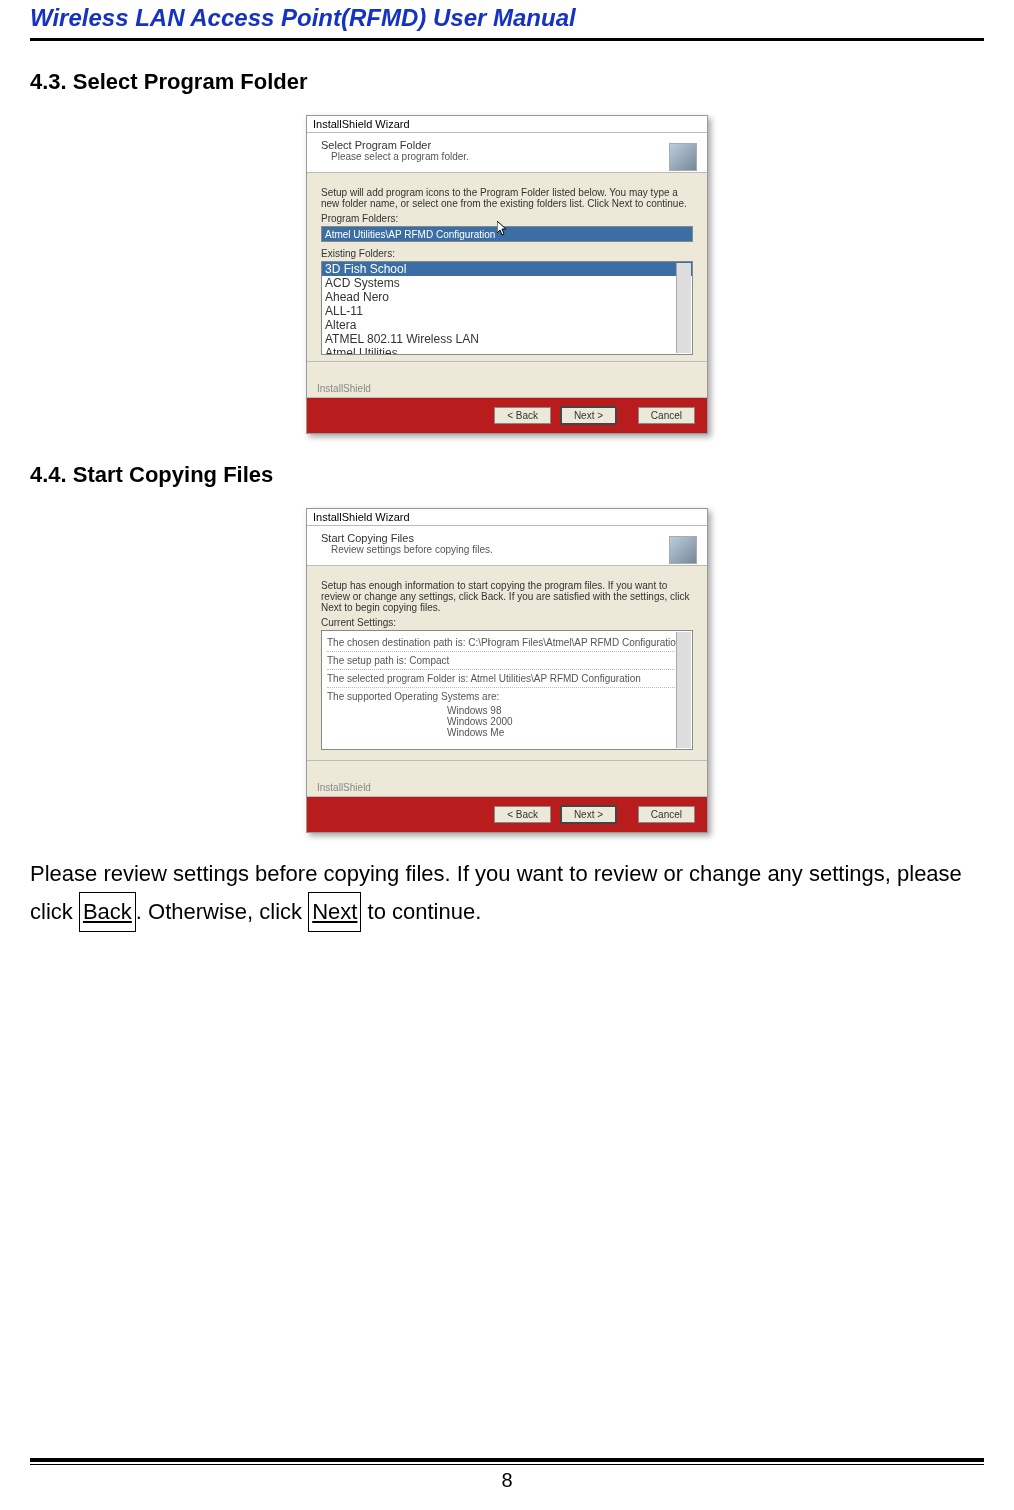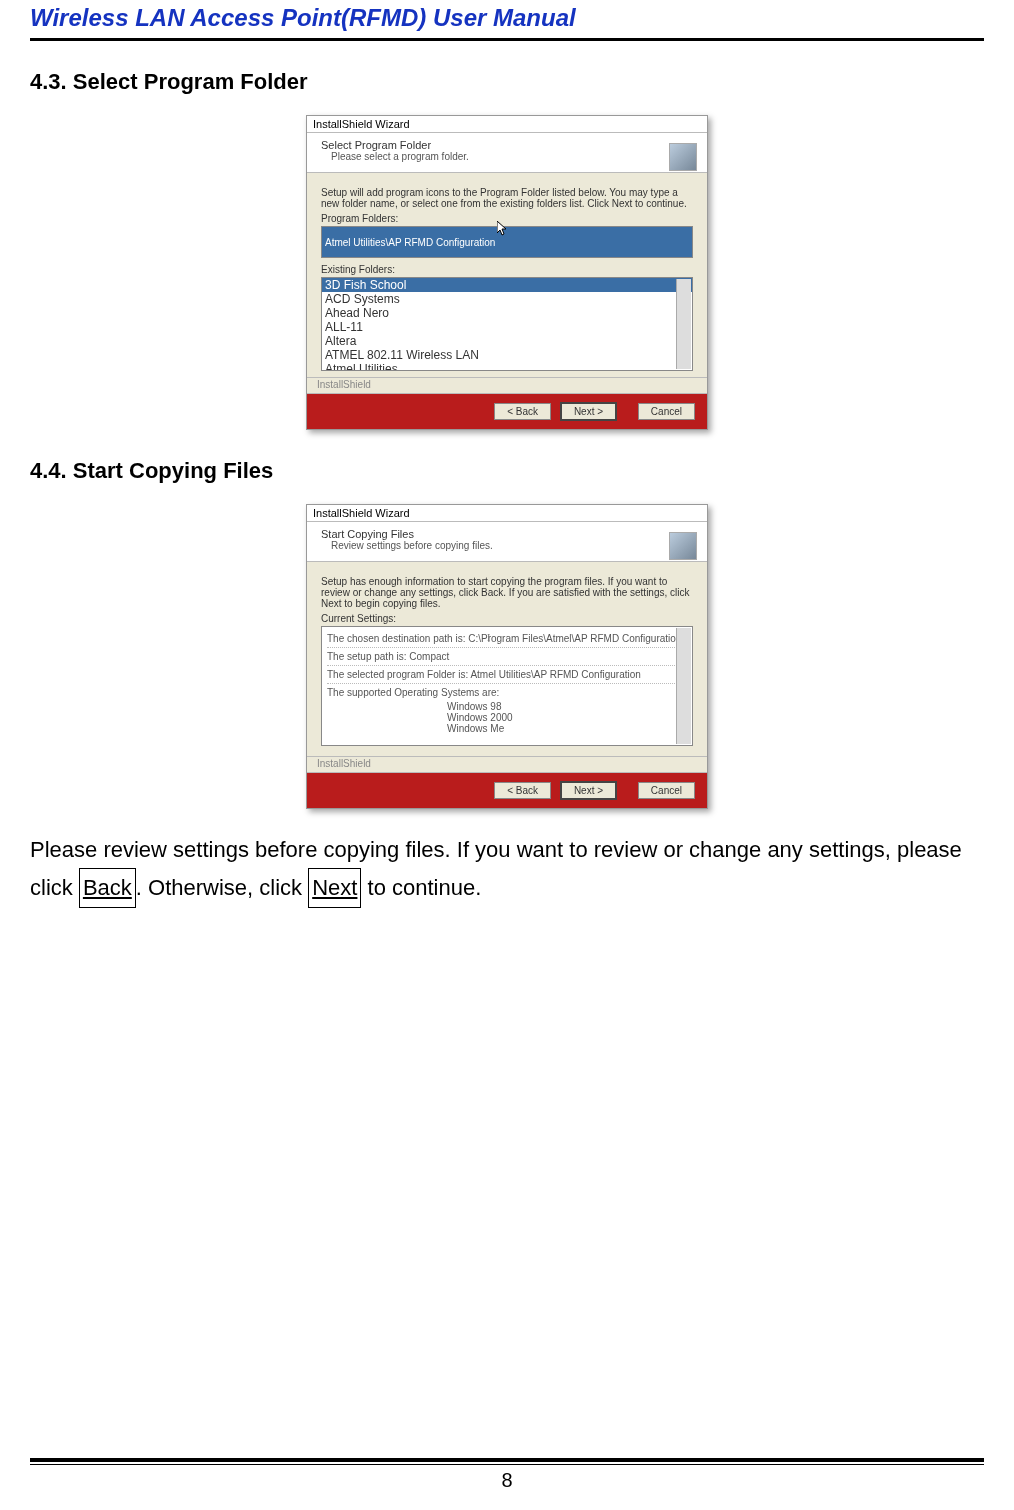--- a/index.html
+++ b/index.html
@@ -11,28 +11,28 @@
   .btn-box{display:inline-block;border:1.5px solid #000;padding:0 3px;text-decoration:underline}
   .wizcenter{text-align:center}
   .wiz{display:inline-block;width:400px;border:1px solid #999;background:#ece9d8;text-align:left;font-family:Tahoma,Arial,sans-serif;font-size:10px;color:#333;box-shadow:3px 3px 6px rgba(0,0,0,.35)}
   .wiz .tb{background:#fff;color:#000;font-size:11px;padding:2px 6px;border-bottom:1px solid #bbb}
   .wiz .hdrbox{background:#fff;border-bottom:1px solid #bbb;padding:6px 10px 10px 14px;position:relative}
   .wiz .hdrbox .title{font-weight:normal;font-size:11px}
   .wiz .hdrbox .sub{font-size:10px;color:#555;margin-left:10px}
   .wiz .hdrbox .logo{position:absolute;right:10px;top:10px;width:26px;height:26px;background:linear-gradient(135deg,#bcd,#789);border:1px solid #aaa}
   .wiz .body{padding:10px 14px 6px 14px;background:#ece9d8}
   .wiz .lbl{font-size:10px;color:#333;margin:4px 0 2px 0}
-  .wiz input.text{width:100%;box-sizing:border-box;background:#3a6ea5;color:#fff;border:1px solid #888;height:32px;font-size:10px;padding:0 3px}
+  .wiz input.text{width:100%;box-sizing:border-box;background:#3a6ea5;color:#fff;border:1px solid #888;height:16px;font-size:10px;padding:0 3px}
   .wiz .listbox{width:100%;height:94px;background:#fff;border:1px solid #888;box-sizing:border-box;overflow:hidden;font-size:12px}
   .wiz .listbox .sel{background:#3a6ea5;color:#fff;padding:0 3px}
   .wiz .listbox .it{padding:0 3px;white-space:nowrap}
   .wiz .review{width:100%;height:120px;background:#fff;border:1px solid #888;box-sizing:border-box;font-size:10px;padding:3px 5px;overflow:hidden}
   .wiz .review .line{border-bottom:1px dotted #bbb;padding:3px 0;color:#555}
   .wiz .review .os{margin-left:120px;color:#555}
-  .wiz .fs{border-top:1px solid #bbb;padding:1px 6px 3px 10px;font-size:10px;color:#888}
+  .wiz .fs{border-top:1px solid #bbb;padding:21px 6px 3px 10px;font-size:10px;color:#888}
   .wiz .btnrow{background:#b91c1c;border-top:1px solid #bbb;padding:8px 12px;text-align:right}
   .wiz .btnrow .b{display:inline-block;border:1px solid #888;background:#ece9d8;padding:2px 12px;margin-left:6px;font-size:10px}
   .wiz .btnrow .b.def{border:2px solid #444}
   .sbar{position:absolute;right:1px;top:1px;bottom:1px;width:14px;background:#ddd;border-left:1px solid #aaa}
   .footer{position:absolute;bottom:18px;left:30px;right:30px}
   .footer .ln{border-top:4px solid #000;border-bottom:1.5px solid #000;padding-top:2px}
   .footer .pn{text-align:center;font-size:20px;margin-top:4px}
   .cursor{position:absolute;width:12px;height:16px}
   .cursor svg{width:12px;height:16px}
 </style>

